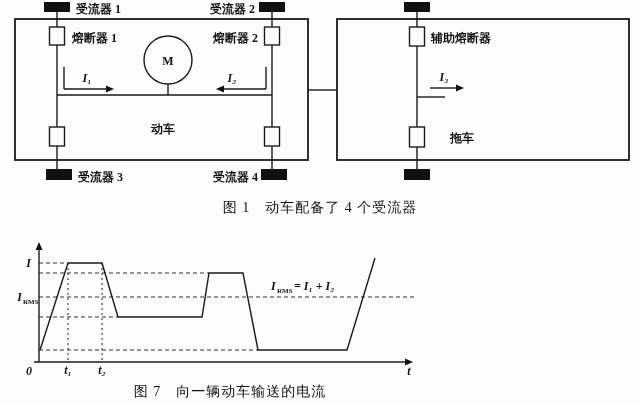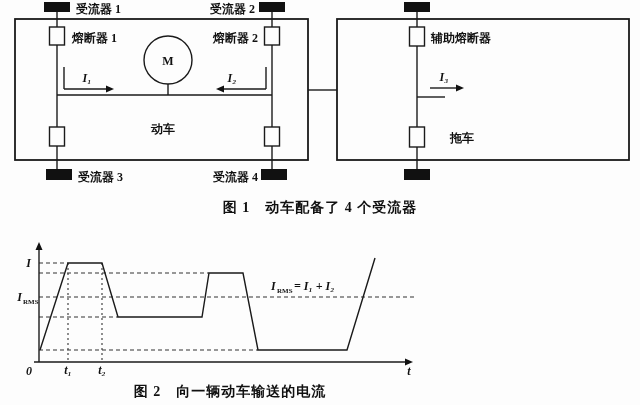--- a/index.html
+++ b/index.html
@@ -22,21 +22,21 @@
     fill:#111;stroke:none;
     font-family:"Liberation Serif","DejaVu Serif",serif;
     font-weight:700;font-size:12px;
   }
   svg text.math{font-style:italic;font-size:12px;}
   svg text.sub{font-size:7px;}
   svg .dash{stroke:#333;stroke-width:1.1;stroke-dasharray:4 3;}
   svg .vdash{stroke:#333;stroke-width:1.1;stroke-dasharray:2 3;}
   .caption{
     position:absolute;text-align:center;
-    font-size:14px;font-weight:700;letter-spacing:1px;
+    font-size:14px;font-weight:400;letter-spacing:1px;
   }
 </style>
 </head>
 <body>
 
 <svg class="abs" style="top:0;left:0" width="640" height="196" viewBox="0 0 640 196">
 
   <rect class="thick" x="15" y="19" width="293" height="141"></rect>
   <rect class="thick" x="337" y="19" width="292" height="141"></rect>
   <line class="solid" x1="308" y1="90" x2="337" y2="90"></line>
@@ -120,13 +120,13 @@
   <text class="math" x="29" y="135" text-anchor="middle">0</text>
   <text class="math" x="68" y="134" text-anchor="middle">t₁</text>
   <text class="math" x="102" y="134" text-anchor="middle">t₂</text>
   <text class="math" x="409" y="135" text-anchor="middle">t</text>
 
   <text class="math" x="271" y="50">I</text>
   <text class="sub" x="277" y="53">RMS</text>
   <text class="math" x="294" y="50">= I₁ + I₂</text>
 </svg>
 
-<div class="caption" style="top:383px;left:0;width:460px;">图 2　向一辆动车输送的电流</div>
+<div class="caption" style="top:383px;left:0;width:460px;">图 7　向一辆动车输送的电流</div>
 
 </body></html>

